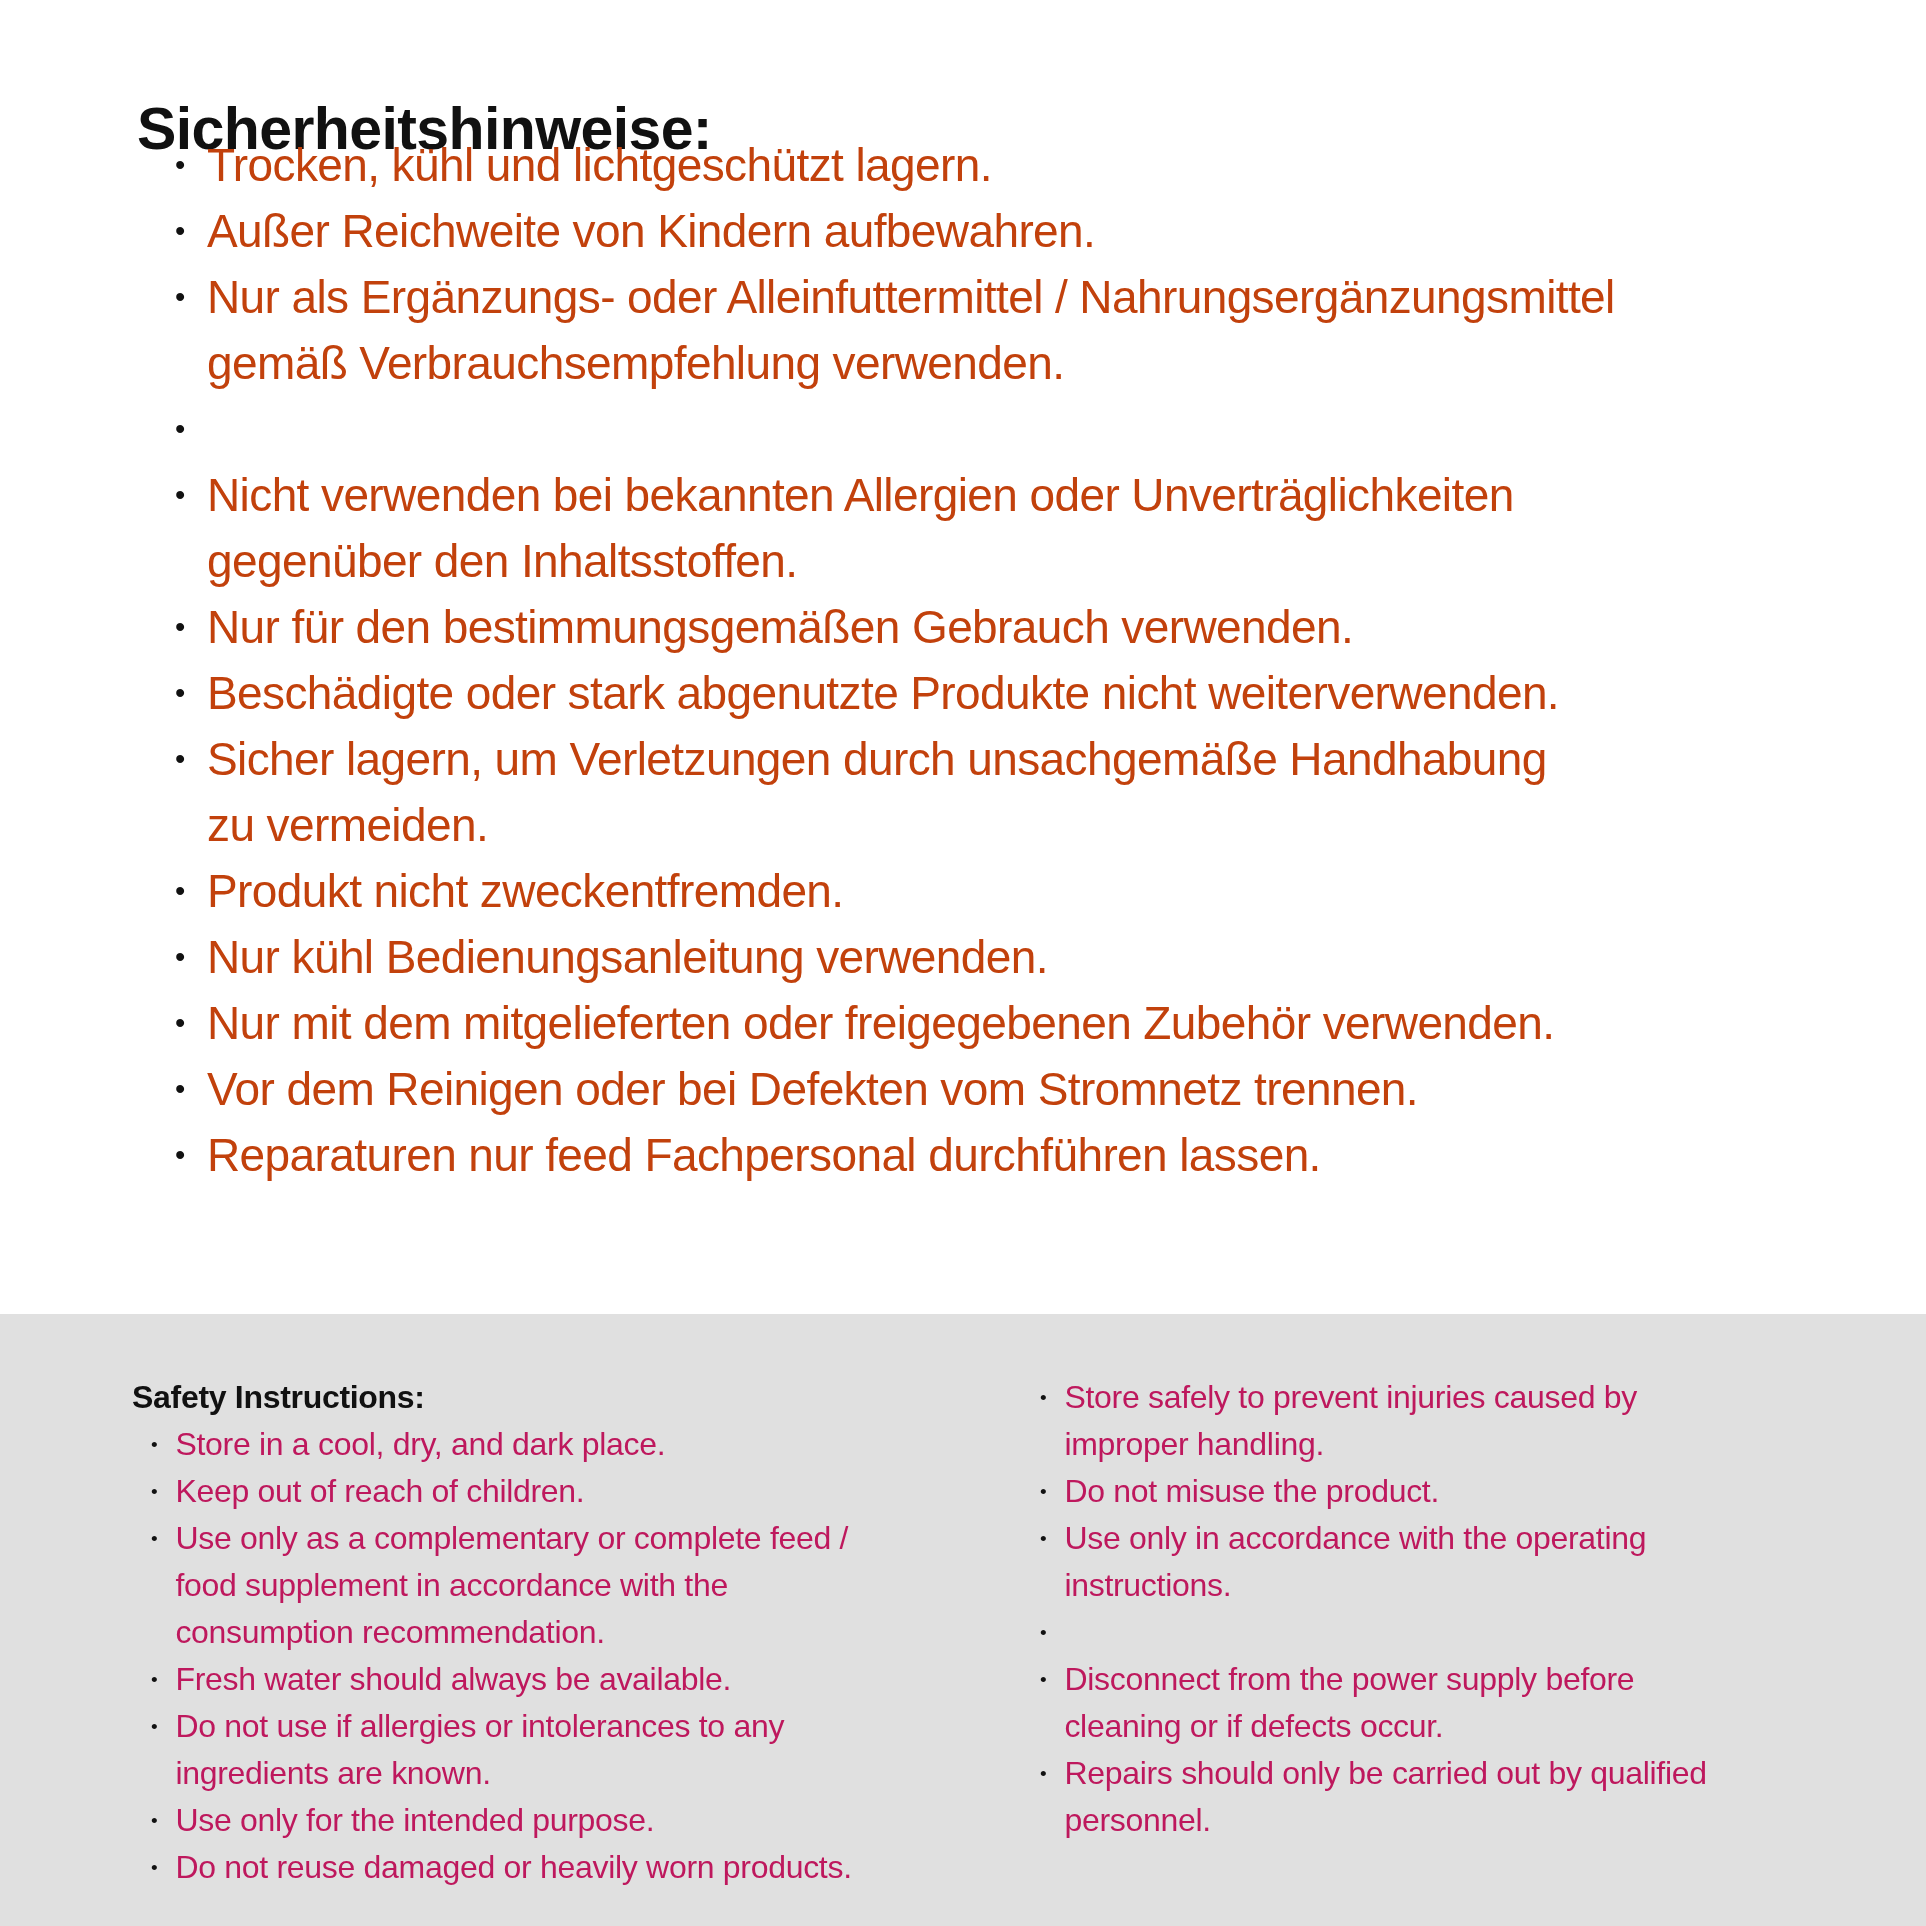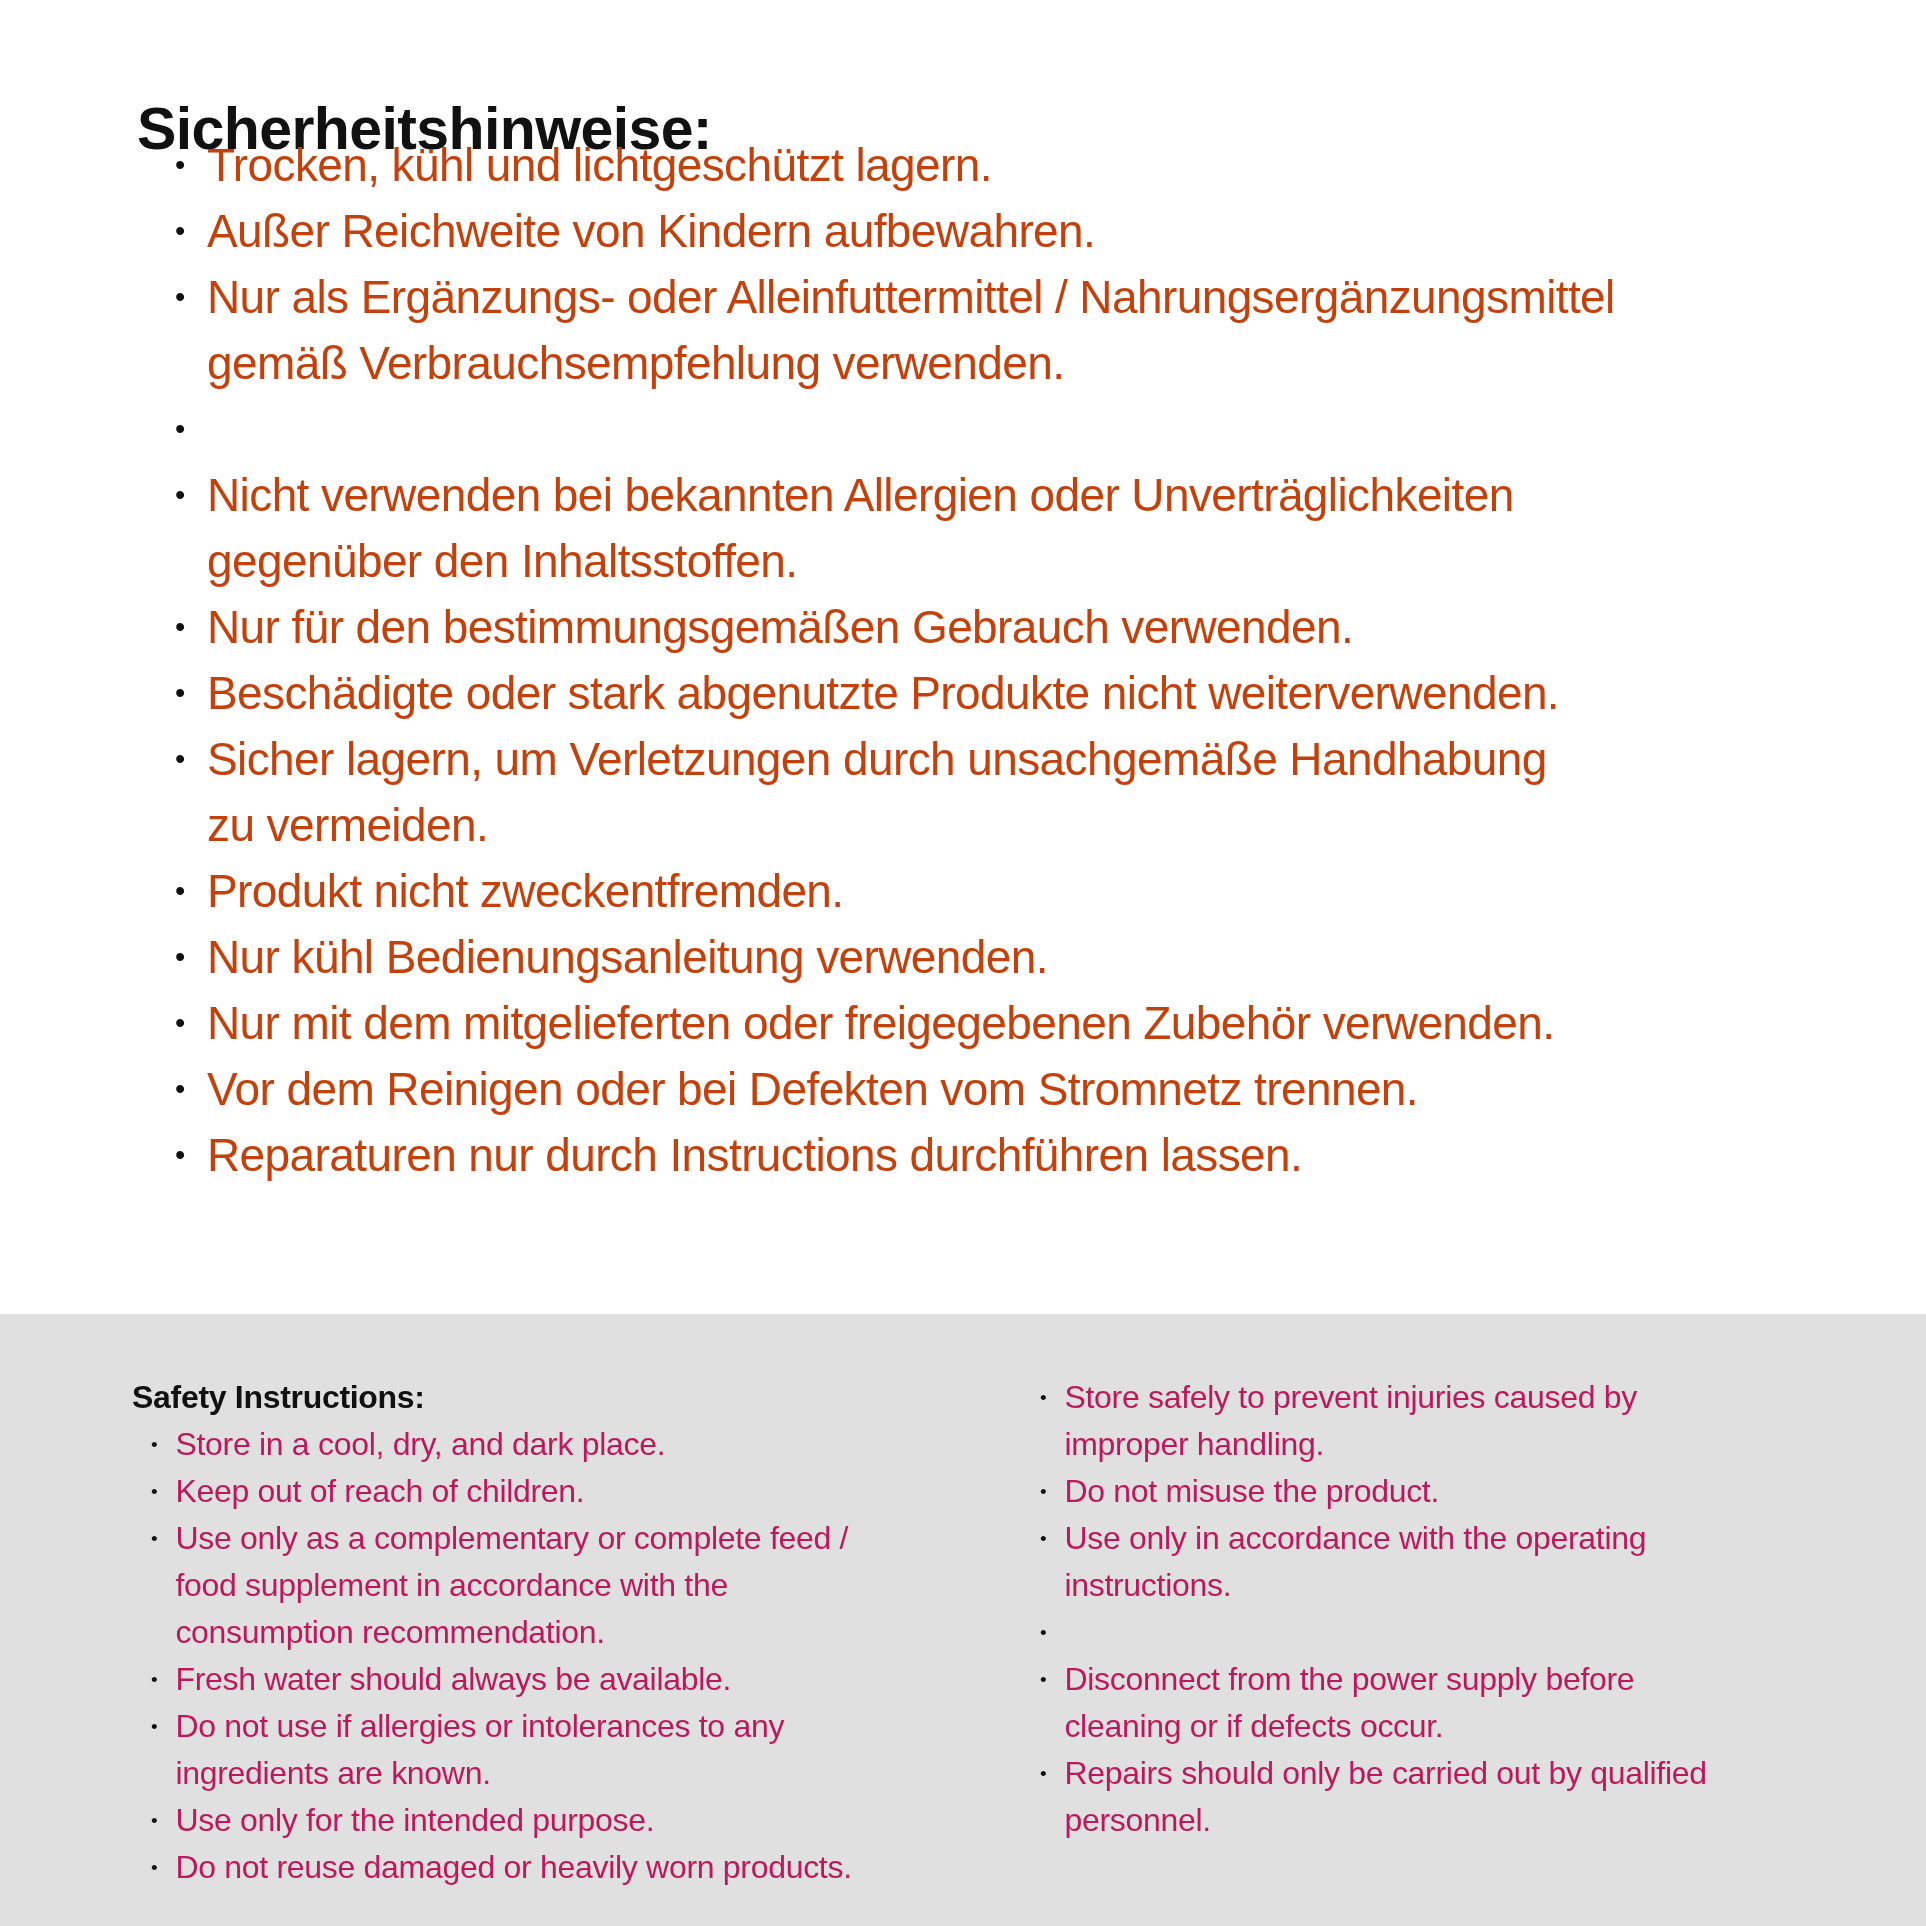--- a/index.html
+++ b/index.html
@@ -148,21 +148,21 @@
     <li>
         <span class="blt">•</span>
         <span class="txt">Nur mit dem mitgelieferten oder freigegebenen Zubehör verwenden.</span>
       </li>
     <li>
         <span class="blt">•</span>
         <span class="txt">Vor dem Reinigen oder bei Defekten vom Stromnetz trennen.</span>
       </li>
     <li>
         <span class="blt">•</span>
-        <span class="txt">Reparaturen nur durch Instructions durchführen lassen.</span>
+        <span class="txt">Reparaturen nur feed Fachpersonal durchführen lassen.</span>
       </li>
   </ul>
 
   <div class="gray-section"></div>
 
   <div class="en-col en-col-left">
     <div class="en-heading">Safety Instructions:</div>
     <ul class="en-list indented">
       <li>
           <span class="blt">•</span>

